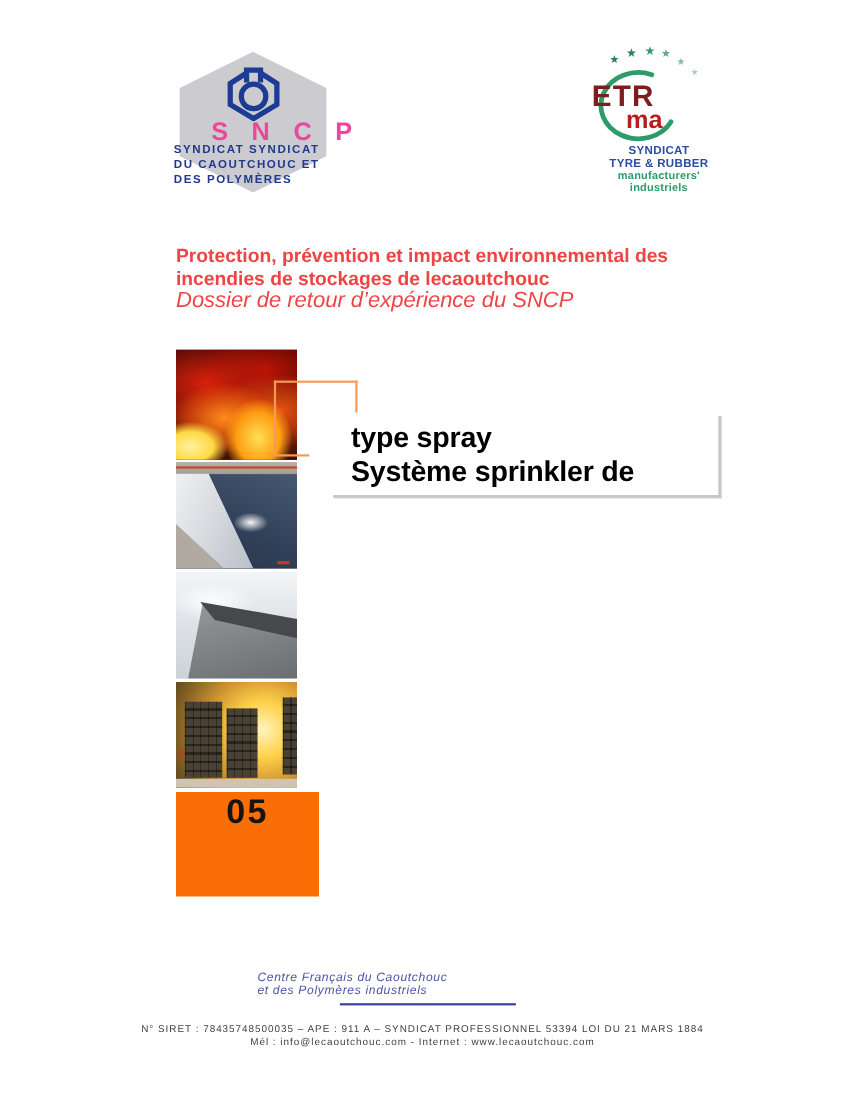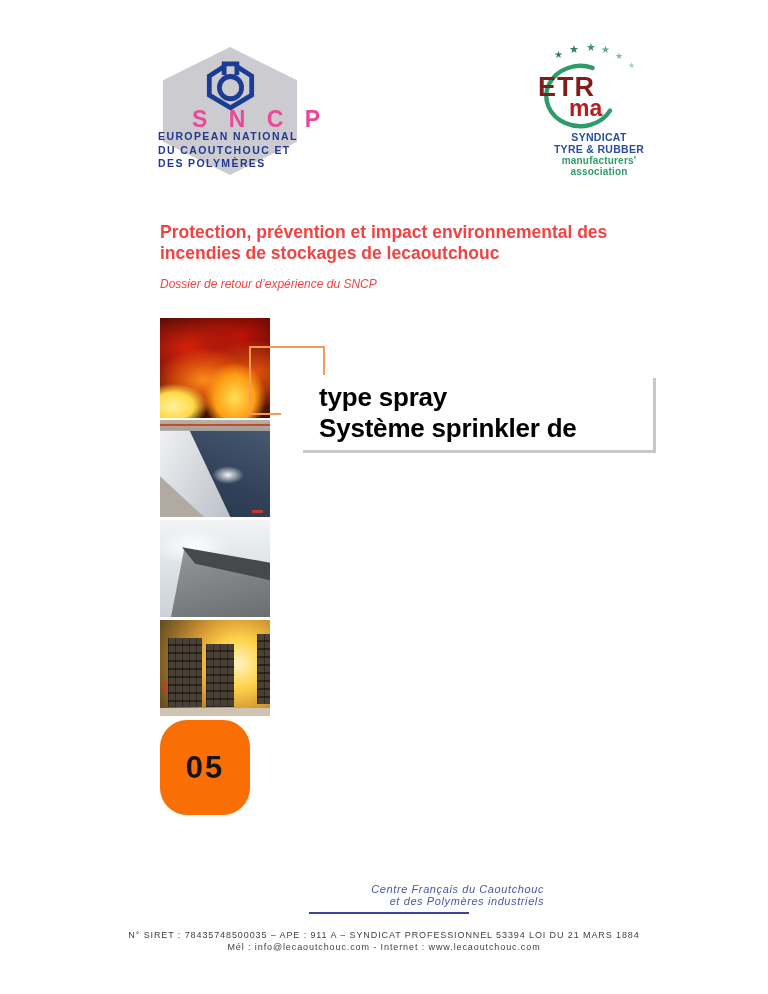--- a/index.html
+++ b/index.html
@@ -28,21 +28,21 @@
   .etrma-swoosh{position:absolute;left:0;top:22px;width:78px;height:70px;overflow:visible;}
   .etrma-etr{position:absolute;left:0;top:30px;font-size:27px;font-weight:bold;color:#7f1d1d;letter-spacing:1px;}
   .etrma-ma{position:absolute;left:31px;top:53px;font-size:23px;font-weight:bold;color:#b91c1c;}
   .etrma-textblock{position:absolute;left:0;top:89px;width:122px;text-align:center;}
   .etrma-blue{font-size:10.5px;font-weight:bold;color:#2B4DA0;line-height:12px;letter-spacing:.3px;}
   .etrma-green{font-size:10px;font-weight:bold;color:#2E9B6B;line-height:11px;letter-spacing:.2px;}
 
   
   .heading{position:absolute;left:160px;top:222px;width:510px;color:#ef4444;}
   .heading .b{font-size:17.5px;font-weight:bold;line-height:20.5px;}
-  .heading .i{font-size:12px;font-style:italic;line-height:19px;margin-top:12px;}
+  .heading .i{font-size:20px;font-style:italic;line-height:19px;margin-top:1px;}
 
   
   .photo{position:absolute;left:160px;width:110px;overflow:hidden;}
   .photo>div{position:absolute;}
   .photo-fire{top:318px;height:100px;background-color:#2a0503;background-image:
      radial-gradient(ellipse 46px 30px at 12% 88%, #fff1a0 0%, #ffd944 45%, rgba(255,150,0,0) 75%),
      radial-gradient(ellipse 40px 46px at 68% 80%, #ffdf55 0%, #ff9d12 50%, rgba(255,120,0,0) 78%),
      radial-gradient(ellipse 60px 40px at 40% 62%, #ff8c1a 0%, rgba(230,80,10,.6) 55%, rgba(0,0,0,0) 80%),
      radial-gradient(ellipse 70px 45px at 85% 55%, #e8540e 0%, rgba(180,30,5,0) 75%),
      radial-gradient(ellipse 85px 55px at 25% 30%, #d8200a 0%, rgba(120,10,4,0) 78%),
@@ -67,63 +67,63 @@
      radial-gradient(circle at 72% 45%, #fff3c0 0%, #ffd24a 26%, #d69a33 50%, #8a6526 78%, #54431e 100%);}
   .r-stack{background:
      repeating-linear-gradient(90deg, rgba(0,0,0,.35) 0 1px, rgba(0,0,0,0) 1px 7px),
      repeating-linear-gradient(180deg,#4a4136 0 6px,#2b2519 6px 8px);}
   .r-s1{left:8px;top:18px;width:34px;bottom:9px;}
   .r-s2{left:46px;top:24px;width:28px;bottom:9px;}
   .r-s3{right:0;top:14px;width:13px;bottom:12px;}
   .r-floor{left:0;right:0;bottom:0;height:8px;background:#cfc4b2;}
   .r-mark{left:3px;bottom:22px;width:4px;height:12px;background:
      repeating-linear-gradient(180deg,#c0392b 0 3px,rgba(0,0,0,0) 3px 6px);}
-  .number-block{position:absolute;left:160px;top:720px;width:90px;height:95px;background:#F96F06;
-     display:flex;align-items:center;justify-content:center;border-radius:27px;}
+  .number-block{position:absolute;left:160px;top:720px;width:130px;height:95px;background:#F96F06;
+     display:flex;justify-content:center;}
   .number-block span{font-size:31px;font-weight:800;letter-spacing:2px;color:#141414;}
 
   
   .co{position:absolute;background:#F59B57;}
   .co-left{left:249px;top:346px;width:2px;height:69px;}
   .co-top{left:249px;top:346px;width:76px;height:2px;}
   .co-bottom{left:249px;top:413px;width:32px;height:2px;}
   .co-right{left:323px;top:346px;width:2px;height:29px;}
 
   
   .title-box{position:absolute;left:303px;top:378px;width:353px;height:75px;background:#fff;
      border-right:3px solid #c8c8c8;border-bottom:3px solid #c8c8c8;padding:4px 0 0 16px;box-sizing:border-box;}
   .title-box div{font-size:26px;font-weight:bold;color:#000;line-height:31px;letter-spacing:-.2px;}
 
   
   .lede{position:absolute;left:287px;top:486px;width:372px;font-size:15px;font-style:italic;
      color:#8A8A8A;line-height:21px;text-align:justify;}
   .lede .drop{color:#F07A1A;}
 
   
-  .org{position:absolute;left:234px;top:884px;width:310px;text-align:right;color:#4C55A6;
+  .org{position:absolute;left:234px;top:884px;width:310px;text-align:left;color:#4C55A6;
      font-size:11px;font-style:italic;letter-spacing:.6px;line-height:11.5px;}
   .org-rule{width:160px;height:2px;background:#3A449C;margin:5px auto 0;}
   .smallprint{position:absolute;left:0;top:929px;width:768px;text-align:center;color:#3f3f3f;
      font-size:9px;letter-spacing:.9px;line-height:12px;white-space:nowrap;}
 </style>
 </head>
 <body>
 
 <div class="page">
 
   <div class="sncp">
     <div class="sncp-hex"></div>
     <svg class="sncp-emblem" viewBox="0 0 100 92">
       <path d="M38 10 L10 28 L10 64 L50 88 L90 64 L90 28 L62 10" fill="none" stroke="#1B3C92" stroke-width="9"></path>
       <path d="M38 26 L38 5 L62 5 L62 26" fill="none" stroke="#1B3C92" stroke-width="9"></path>
       <circle cx="50" cy="50" r="21" fill="none" stroke="#1B3C92" stroke-width="9"></circle>
     </svg>
     <div class="sncp-acronym">S N C P</div>
     <div class="sncp-lines">
-      <div>EUROPEAN NATIONAL</div>
+      <div>SYNDICAT SYNDICAT</div>
       <div>DU CAOUTCHOUC ET</div>
       <div>DES POLYMÈRES</div>
     </div>
   </div>
 
   <div class="etrma">
     <span class="star s1">★</span>
     <span class="star s2">★</span>
     <span class="star s3">★</span>
     <span class="star s4">★</span>
@@ -131,21 +131,21 @@
     <span class="star s6">★</span>
     <svg class="etrma-swoosh" viewBox="0 0 80 72">
       <path d="M56 4 A35 31 0 1 0 74 48" fill="none" stroke="#2E9B6B" stroke-width="4.5" stroke-linecap="round"></path>
     </svg>
     <div class="etrma-etr">ETR</div>
     <div class="etrma-ma">ma</div>
     <div class="etrma-textblock">
       <div class="etrma-blue">SYNDICAT</div>
       <div class="etrma-blue">TYRE &amp; RUBBER</div>
       <div class="etrma-green">manufacturers'</div>
-      <div class="etrma-green">association</div>
+      <div class="etrma-green">industriels</div>
     </div>
   </div>
 
   <div class="heading">
     <div class="b">Protection, prévention et impact environnemental des</div>
     <div class="b">incendies de stockages de lecaoutchouc</div>
     <div class="i">Dossier de retour d’expérience du SNCP</div>
   </div>
 
   <div class="photo photo-fire"></div>

